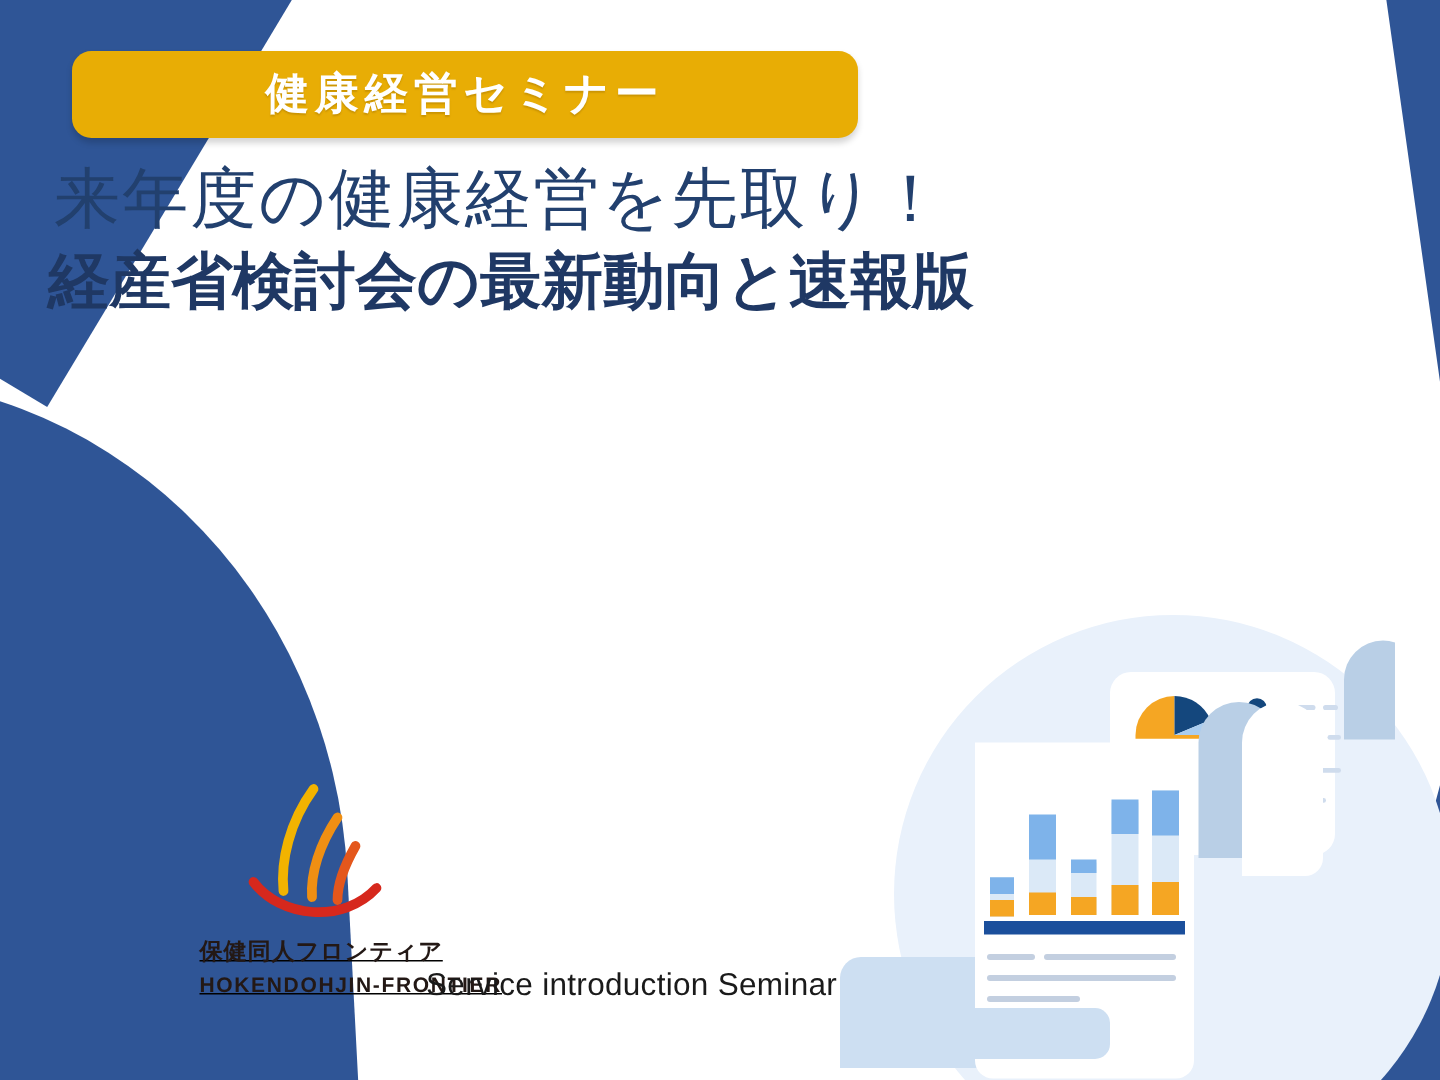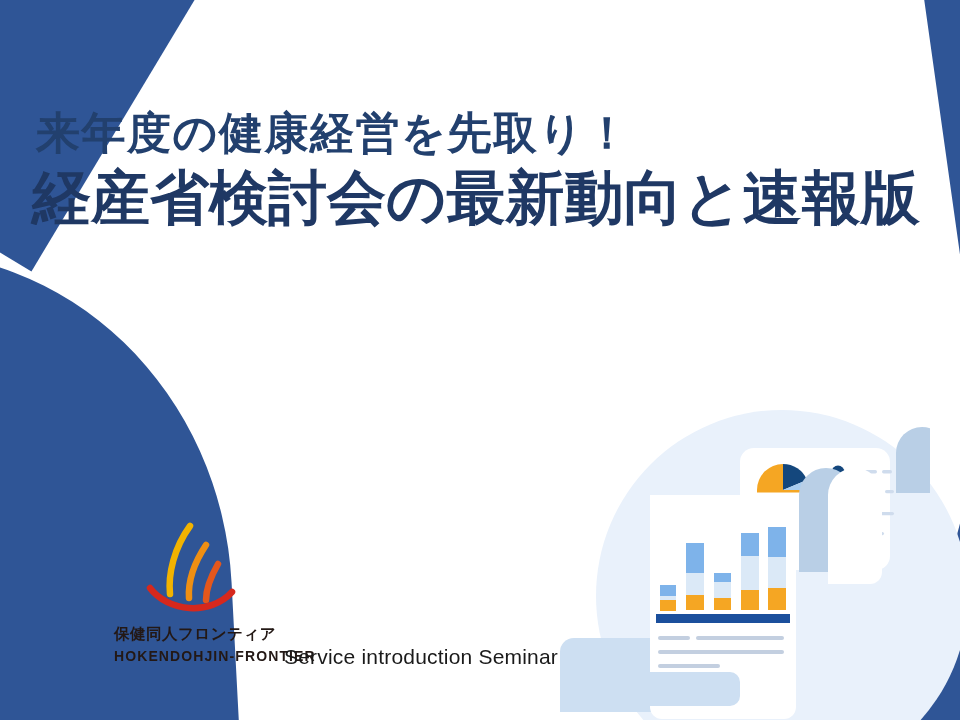--- a/index.html
+++ b/index.html
@@ -113,44 +113,45 @@
   
   .title-block {
     position: absolute;
     left: 32px;
     top: 108px;
     width: 900px;
   }
   .title-line-1 {
     color: #22406e;
     font-size: 44px;
-    font-weight: bold;
+    font-weight: normal;
     letter-spacing: 1.5px;
     line-height: 1.12;
     white-space: nowrap;
     margin: 0 0 6px 4px;
   }
   .title-line-2, .title-line-3 {
     color: #1f3864;
-    font-size: 59px;
+    font-size: 41px;
     font-weight: bold;
     letter-spacing: 0px;
     line-height: 1.2;
     white-space: nowrap;
     margin: 0 0 4px 0;
   }
   .title-line-3 { margin-left: 6px; }
 
   
   .logo-wrap {
     position: absolute;
-    left: 114px;
+    left: 133px;
     top: 518px;
     width: 160px;
     text-align: right;
+    text-decoration: underline;
   }
   .logo-mark { width: 120px; height: 104px; margin: 0 auto; display:block; }
   .logo-name-ja {
     font-size: 15.5px;
     color: #231815;
     font-weight: bold;
     letter-spacing: 0.5px;
     margin-top: 2px;
     white-space: nowrap;
   }
@@ -183,20 +184,23 @@
 
   <div class="bg-blue-field"></div>
   <div class="bg-white-leaf"></div>
   <div class="bg-white-cover-left"></div>
   <div class="bg-blue-wedge-tl"></div>
   <div class="bg-blue-wedge-bl"></div>
 
   <div class="bg-pale-disc"></div>
   <div class="bg-pale-tab"></div>
 
+  <div class="badge">
+    <span class="badge-text">健康経営セミナー</span>
+  </div>
 
   <div class="title-block">
     <div class="title-line-1">来年度の健康経営を先取り！</div>
     <div class="title-line-2">経産省検討会の最新動向と速報版</div>
   </div>
 
   <svg class="illus" viewBox="0 0 360 300" xmlns="http://www.w3.org/2000/svg">
     <defs>
       <clipPath id="clipSlideRight">
         <rect x="0" y="0" width="330" height="300"></rect>

